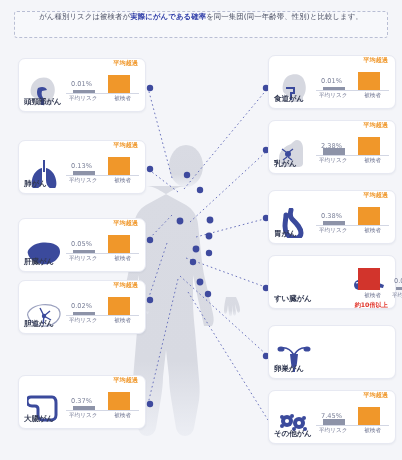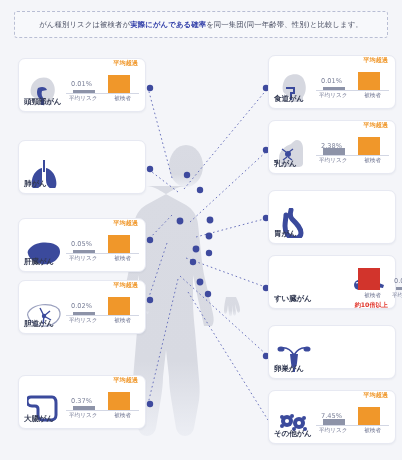--- a/index.html
+++ b/index.html
@@ -20,21 +20,21 @@
   #banner {
     position: absolute;
     left: 14px;
     top: 11px;
     width: 374px;
     height: 27px;
     border: 1px dashed #b9bed4;
     border-radius: 3px;
     background: #f7f8fb;
     display: flex;
-    align-items: center;
+    align-items: flex-start;
     justify-content: center;
   }
   #banner-text {
     font-size: 7.4px;
     color: #4a4f63;
     letter-spacing: .1px;
     white-space: nowrap;
   }
   #banner-text .hl {
     color: #2f3da8;
@@ -253,20 +253,33 @@
 </div>
 
 <div class="card" style="left:18px; top:140px;">
   <div class="card-icon">
     <svg width="34" height="30" viewBox="0 0 34 30">
       <path d="M17 2 l0 12" stroke="#3b4a9c" stroke-width="2"></path>
       <path d="M15 10 c-5 1 -9 6 -10 12 -1 5 0 9 3 9 4 0 7 -4 7 -9z" fill="#3b4a9c"></path>
       <path d="M19 10 c5 1 9 6 10 12 1 5 0 9 -3 9 -4 0 -7 -4 -7 -9z" fill="#3b4a9c"></path>
     </svg>
   </div>
+  <div class="mini-chart">
+    <div class="excess-label">平均超過</div>
+    <div class="pct-label">0.13%</div>
+    <div class="bars">
+      <div class="bar avg" style="height:4px"></div>
+      <div class="bar subject" style="height:18px"></div>
+      <div class="baseline"></div>
+    </div>
+    <div class="axis-labels">
+      <span class="a">平均リスク</span>
+      <span class="b">被検者</span>
+    </div>
+  </div>
   <div style="position:absolute; left:5px; bottom:4px;" class="organ-name">肺がん</div>
 </div>
 
 <div class="card" style="left:18px; top:218px;">
   <div class="card-icon">
     <svg width="36" height="26" viewBox="0 0 36 26">
       <path d="M4 8 c6 -6 18 -7 26 -3 4 2 5 7 3 11 -3 6 -10 9 -17 8 -7 -1 -13 -5 -14 -10 -1 -2 0 -4 2 -6z" fill="#3b4a9c"></path>
       <path d="M20 19 c3 2 6 1 7 -2" stroke="#3b4a9c" stroke-width="2" fill="none"></path>
     </svg>
   </div>
@@ -378,20 +391,33 @@
     </div>
   </div>
   <div style="position:absolute; left:5px; bottom:4px;" class="organ-name">乳がん</div>
 </div>
 
 <div class="card" style="left:268px; top:190px;">
   <div class="card-icon">
     <svg width="32" height="30" viewBox="0 0 32 30">
       <path d="M13 2 c-1 4 -1 7 1 9 5 5 9 9 9 14 0 4 -4 6 -8 5 -5 -1 -8 -6 -8 -12 0 -4 1 -8 1 -11" fill="none" stroke="#3b4a9c" stroke-width="5" stroke-linecap="round"></path>
     </svg>
+  </div>
+  <div class="mini-chart">
+    <div class="excess-label">平均超過</div>
+    <div class="pct-label">0.38%</div>
+    <div class="bars">
+      <div class="bar avg" style="height:4px"></div>
+      <div class="bar subject" style="height:18px"></div>
+      <div class="baseline"></div>
+    </div>
+    <div class="axis-labels">
+      <span class="a">平均リスク</span>
+      <span class="b">被検者</span>
+    </div>
   </div>
   <div style="position:absolute; left:5px; bottom:4px;text-align:right;" class="organ-name">胃がん</div>
 </div>
 
 <div class="card" style="left:268px; top:255px;flex-direction:column;">
   <div class="card-icon">
     <svg width="36" height="26" viewBox="0 0 36 26">
       <path d="M6 12 c0 -5 4 -8 9 -7 6 1 12 4 18 6 l-1 3 c-6 -1 -12 -2 -17 -1 -5 1 -9 3 -9 -1z" fill="#3b4a9c"></path>
       <circle cx="8" cy="11" r="5" fill="#3b4a9c"></circle>
       <path d="M5 9 c2 -1 4 0 4 2" stroke="#ffffff" stroke-width="1.1" fill="none"></path>

